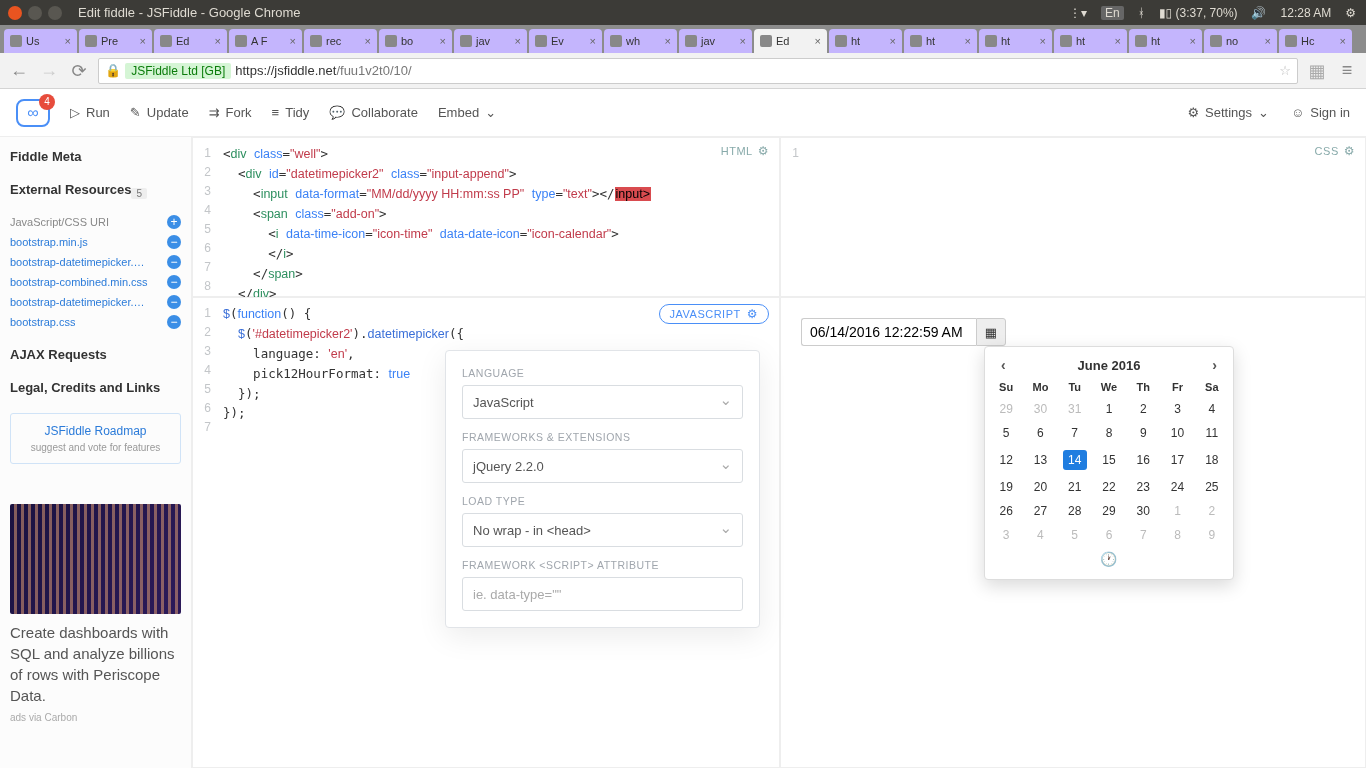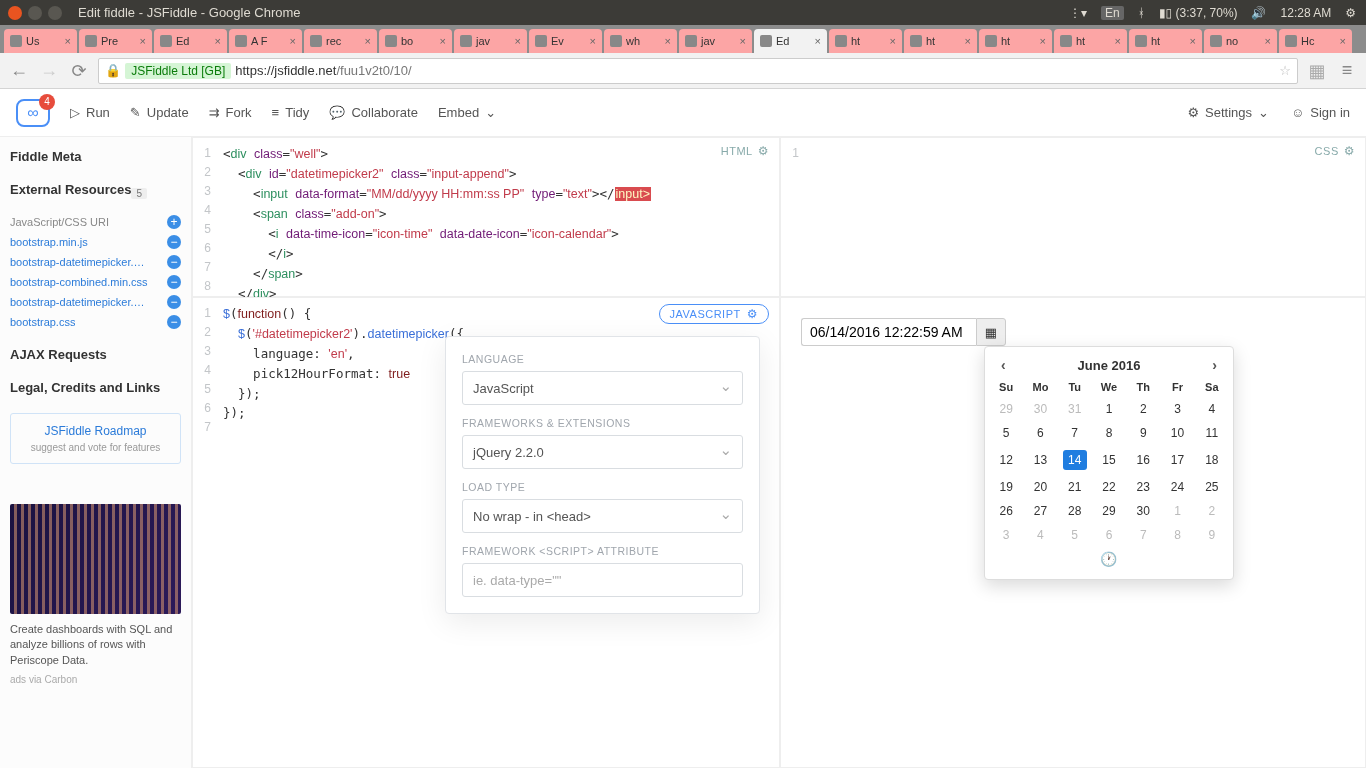--- a/index.html
+++ b/index.html
@@ -8,21 +8,21 @@
 .titlebar{height:25px;background:#3c3b37;color:#dfdbd2;display:flex;align-items:center;font-size:13px}
 .tb-btns{display:flex;gap:6px;padding:0 8px}
 .tb-btn{width:14px;height:14px;border-radius:50%;background:#595751}
 .tb-btn.close{background:#e95420}
 .tb-title{margin-left:8px;font-weight:500}
 .tb-right{margin-left:auto;display:flex;align-items:center;gap:14px;padding-right:10px}
 .tb-right span{font-size:12px}
 .en-badge{background:#666;border-radius:2px;padding:0 4px;font-size:10px}
 
 .tabstrip{height:28px;background:#8c8c8c;display:flex;align-items:flex-end;padding-top:3px;padding-left:4px}
-.ctab{height:24px;display:flex;align-items:center;padding:0 6px;background:#fca5a5;color:#333;font-size:11px;border-radius:4px 4px 0 0;margin-right:2px;max-width:73px;min-width:73px;overflow:hidden;white-space:nowrap}
+.ctab{height:24px;display:flex;align-items:center;padding:0 6px;background:#c4b5fd;color:#333;font-size:11px;border-radius:4px 4px 0 0;margin-right:2px;max-width:73px;min-width:73px;overflow:hidden;white-space:nowrap}
 .ctab.active{background:#f2f2f2}
 .ctab .x{margin-left:auto;font-size:11px;color:#666}
 .ctab .fav{width:12px;height:12px;background:#888;border-radius:2px;margin-right:4px;flex-shrink:0}
 
 .addrbar{height:36px;background:#f2f2f2;border-bottom:1px solid #d4d4d4;display:flex;align-items:center;padding:0 8px;gap:8px}
 .navbtn{width:22px;height:22px;display:flex;align-items:center;justify-content:center;color:#888;font-size:18px}
 .omnibox{flex:1;height:26px;background:#fff;border:1px solid #ccc;border-radius:2px;display:flex;align-items:center;padding:0 6px;font-size:13px}
 .https-badge{background:#d5f5d5;color:#0a7c0a;padding:1px 6px;border-radius:2px;font-size:12px;margin-right:4px}
 .url-host{color:#333}
 .url-path{color:#777}
@@ -38,35 +38,35 @@
 .sidebar h4{font-size:13px;font-weight:700;margin-bottom:8px;color:#333}
 .sb-section{margin-bottom:18px}
 .sb-row{display:flex;align-items:center;justify-content:space-between;margin:6px 0;color:#2b7bd9;font-size:11px}
 .sb-row .minus{width:14px;height:14px;background:#3b8ee6;border-radius:50%;color:#fff;display:flex;align-items:center;justify-content:center;font-size:12px;line-height:1}
 .sb-row .plus{width:14px;height:14px;background:#3b8ee6;border-radius:50%;color:#fff;display:flex;align-items:center;justify-content:center;font-size:12px;line-height:1}
 .sb-count{background:#eee;border-radius:2px;padding:0 5px;font-size:10px;color:#777}
 .uri-label{color:#888}
 .roadmap{border:1px solid #d0e3f7;border-radius:3px;padding:10px;text-align:center;color:#2b7bd9;font-size:12px;margin-top:4px}
 .roadmap small{display:block;color:#999;font-size:10px;margin-top:4px}
 .ad-img{width:100%;height:110px;background:linear-gradient(120deg,#1a1240,#2c1a5a);border-radius:2px;margin-bottom:8px;position:relative;overflow:hidden}
-.ad-txt{font-size:11px;color:#555;line-height:1.4}
+.ad-txt{font-size:15px;color:#555;line-height:1.4}
 .ad-by{font-size:10px;color:#aaa;margin-top:6px}
 
 .panes{flex:1;display:grid;grid-template-columns:588px 1fr;grid-template-rows:160px 1fr}
 .pane{border:1px solid #eee;position:relative;background:#fff}
 .pane-label{position:absolute;top:6px;right:10px;font-size:11px;color:#8aa;letter-spacing:.5px;display:flex;align-items:center;gap:5px}
 .pane-label .gear{color:#8aa;font-size:12px}
 .js-label{border:1px solid #4a8ff7;color:#4a8ff7;border-radius:12px;padding:2px 10px;font-size:11px;display:flex;align-items:center;gap:6px}
 .js-label .gear{color:#4a8ff7}
 .gutter{position:absolute;left:0;top:0;bottom:0;width:26px;background:#fff;padding-top:6px;text-align:right;color:#c3c6c9;font-family:Menlo,Consolas,monospace;font-size:12px}
 .gutter div{padding-right:8px;line-height:19px}
 .code{position:absolute;left:30px;top:6px;right:6px;font-family:Menlo,Consolas,monospace;font-size:12.5px;line-height:19px;white-space:pre;color:#333}
-.t-tag{color:#2d8f5f}.t-attr{color:#701a75}.t-str{color:#c13b4b}.t-kw{color:#7f1d1d}.t-blue{color:#3a6fd8}.t-red{color:#c13b4b}.t-hl{background:#d94b4f;color:#fef9c3;padding:0 1px}
-
-.popover{position:absolute;left:252px;top:38px;width:315px;background:#fff;border:1px solid #e1e4e8;border-radius:4px;box-shadow:0 8px 30px rgba(0,0,0,.08);padding:16px;z-index:5}
+.t-tag{color:#2d8f5f}.t-attr{color:#3b82f6}.t-str{color:#c13b4b}.t-kw{color:#3b82f6}.t-blue{color:#3a6fd8}.t-red{color:#c13b4b}.t-hl{background:#d94b4f;color:#000000;padding:0 1px}
+
+.popover{position:absolute;left:252px;top:52px;width:315px;background:#fff;border:1px solid #e1e4e8;border-radius:4px;box-shadow:0 8px 30px rgba(0,0,0,.08);padding:16px;z-index:5}
 .popover label{display:block;font-size:10.5px;letter-spacing:.5px;color:#a0a6ad;text-transform:uppercase;margin:12px 0 6px}
 .popover label:first-child{margin-top:0}
 .fauxselect{height:34px;border:1px solid #d9dde1;border-radius:3px;display:flex;align-items:center;padding:0 10px;font-size:13px;color:#555;position:relative}
 .fauxselect::after{content:"⌄";position:absolute;right:10px;color:#aaa;font-size:15px;top:5px}
 .fauxinput{height:34px;border:1px solid #d9dde1;border-radius:3px;padding:0 10px;font-size:13px;color:#aaa;display:flex;align-items:center}
 
 .result{position:relative;padding:20px}
 .dtp-group{display:flex}
 .dtp-input{width:175px;height:28px;border:1px solid #ccc;border-right:none;padding:0 8px;font-size:14px;background:#fff;border-radius:3px 0 0 3px}
 .dtp-addon{width:30px;height:28px;border:1px solid #ccc;background:#eee;display:flex;align-items:center;justify-content:center;border-radius:0 3px 3px 0;font-size:13px}

